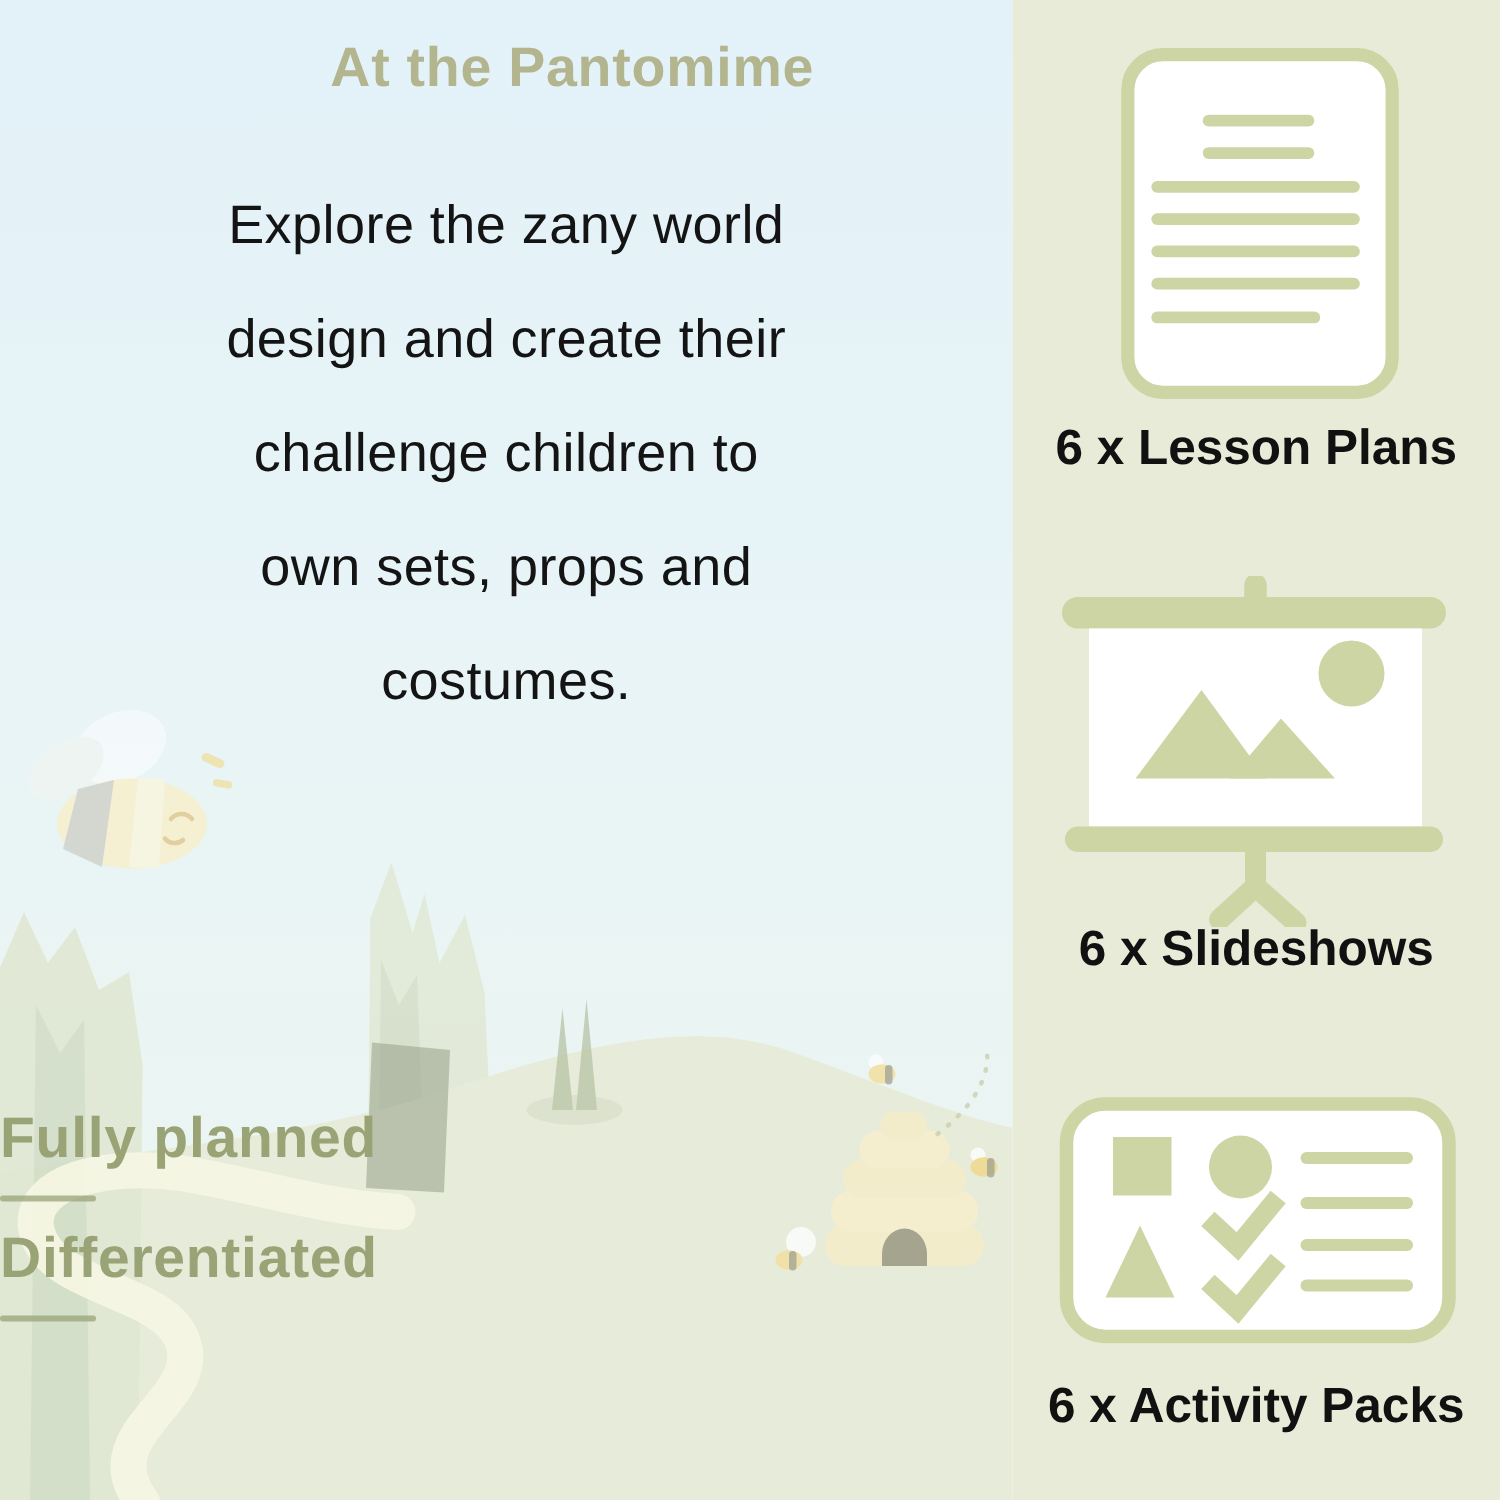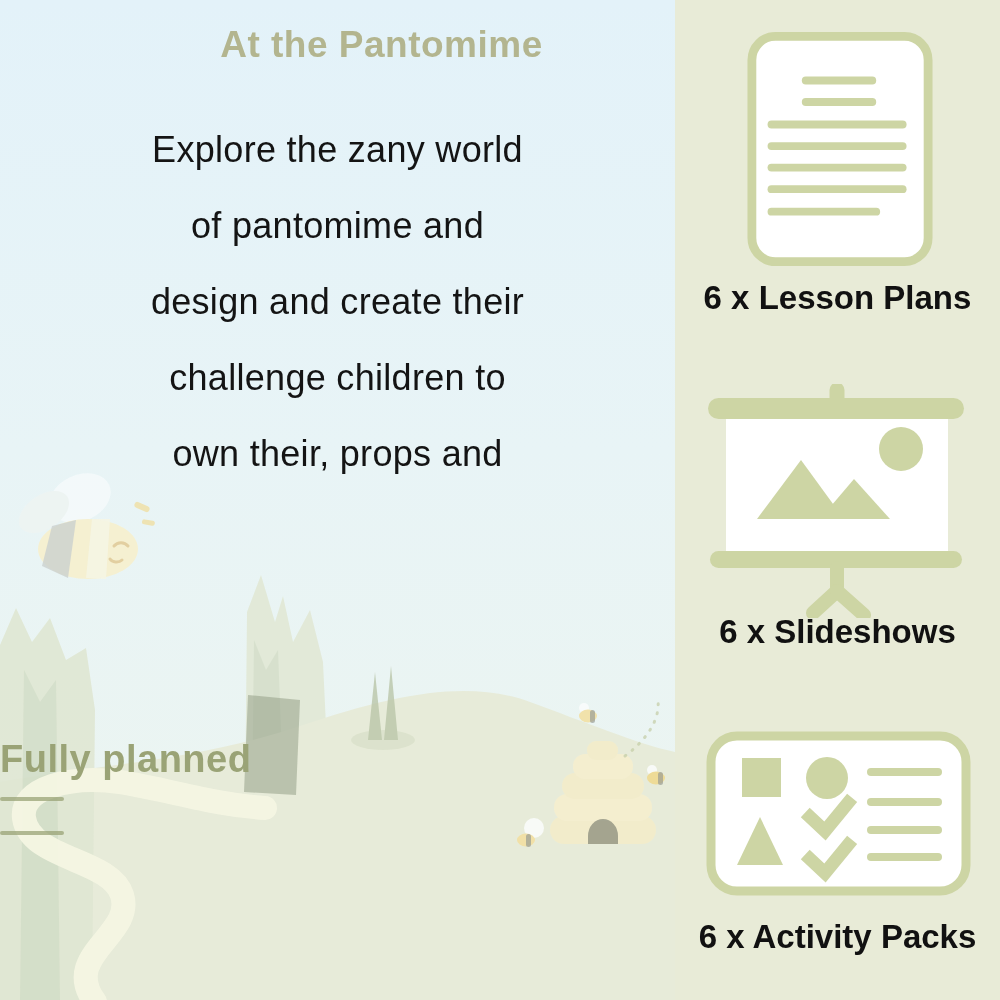--- a/index.html
+++ b/index.html
@@ -122,29 +122,30 @@
     <path d="M96,84 a9,9 0 0 1 14,0" fill="none" stroke="#dfb96e" stroke-width="3" stroke-linecap="round"></path>
     <path d="M92,97 a7,5 0 0 0 12,1" fill="none" stroke="#dfb96e" stroke-width="3" stroke-linecap="round"></path>
     <rect x="116" y="42" width="16" height="6" rx="3" fill="#f2d98c" transform="rotate(24 124 45)"></rect>
     <rect x="124" y="58" width="13" height="5" rx="2.5" fill="#f2d98c" transform="rotate(10 130 60)"></rect>
   </svg>
 
   <div class="page-title">At the Pantomime</div>
 
   <div class="description">
     <div>Explore the zany world</div>
-    <div>of pantomime and</div>
     <div>design and create their</div>
     <div>challenge children to</div>
-    <div>own their, props and</div>
+    <div>own sets, props and</div>
+    <div>costumes.</div>
   </div>
 
   <div class="features">
     <div class="feature-label">Fully planned</div>
     <div class="feature-divider"></div>
+    <div class="feature-label">Differentiated</div>
     <div class="feature-divider"></div>
   </div>
 </div>
 
 <div class="side-panel">
 
   <div class="panel-item">
     <svg class="panel-icon" style="left:72px;top:31px;" width="186" height="236" viewBox="0 0 190 240">
       <rect x="5" y="5" width="180" height="230" rx="24" fill="#ffffff" stroke="#cdd5a4" stroke-width="9"></rect>
       <g stroke="#cdd5a4" stroke-width="8" stroke-linecap="round">

